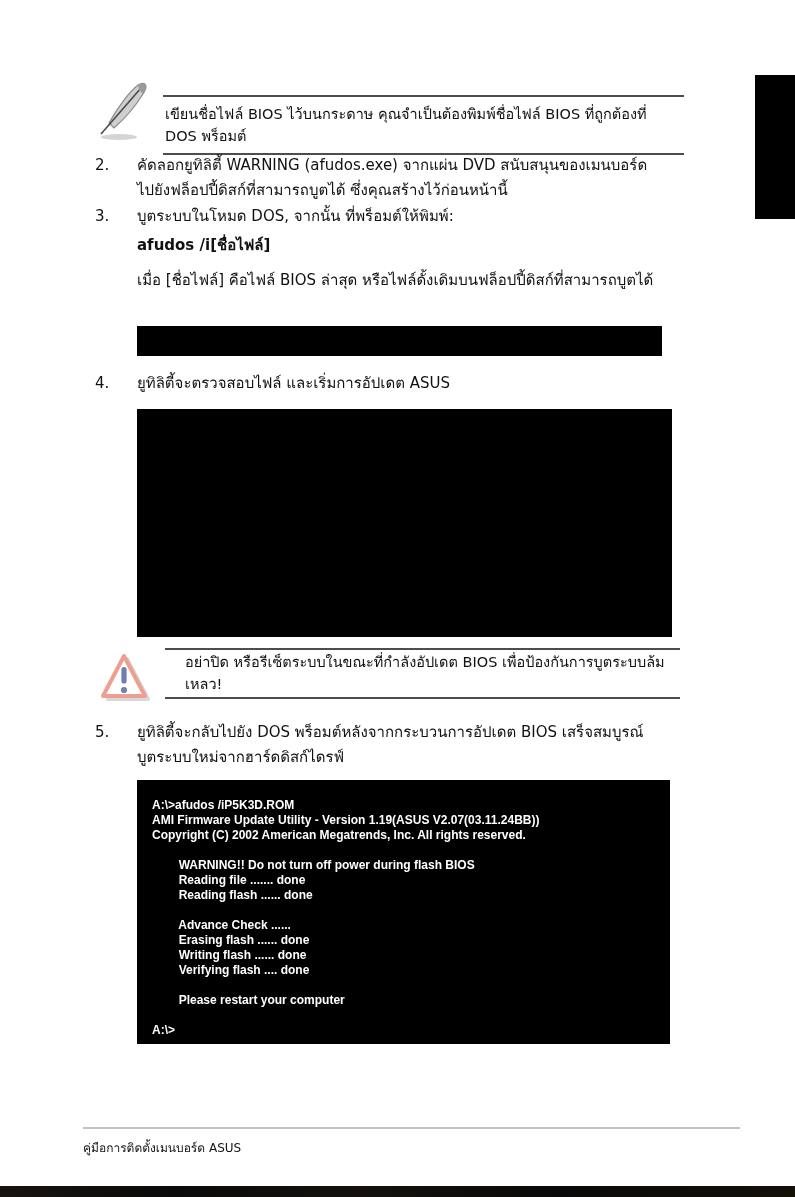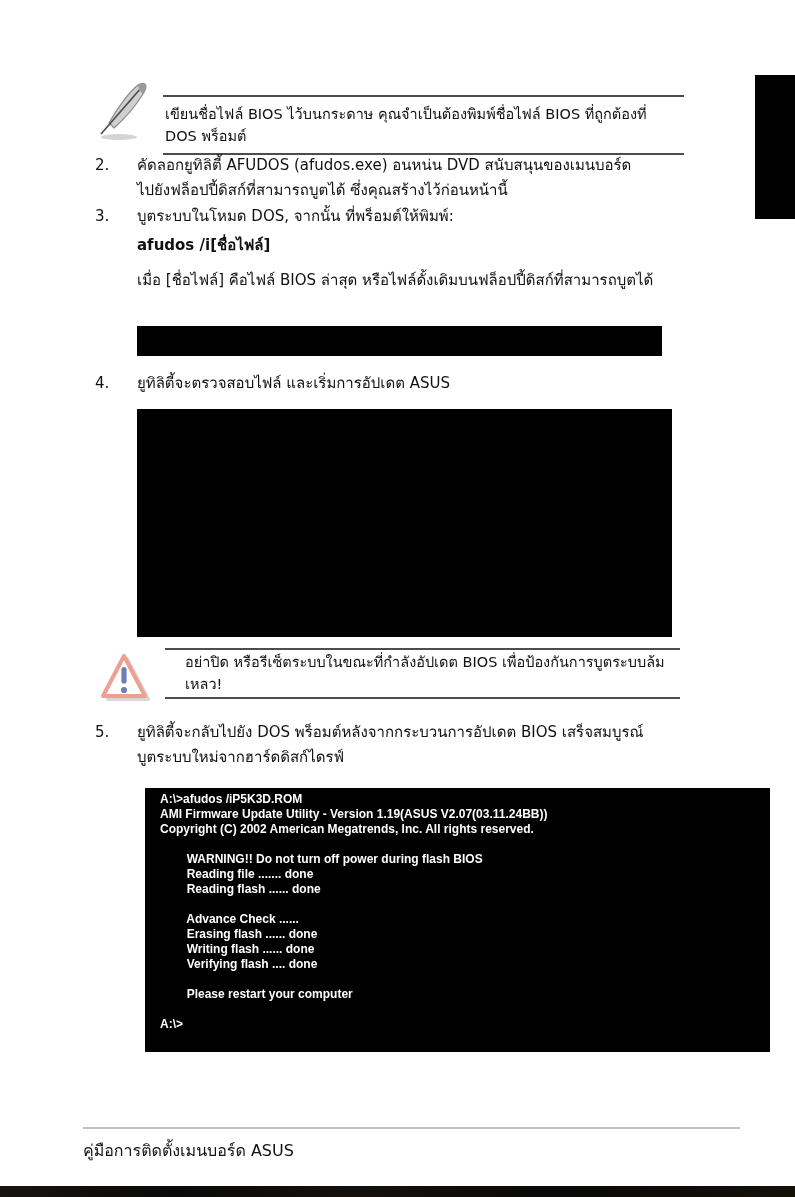--- a/index.html
+++ b/index.html
@@ -28,28 +28,28 @@
   
   .warn-icon{position:absolute;left:97px;top:650px;width:54px;height:60px;}
   .warn-box{
     position:absolute;left:165px;top:648px;width:515px;height:47px;
     border-top:2px solid #4d4d4d;border-bottom:2px solid #4d4d4d;
     display:flex;align-items:center;
   }
   .warn-box .txt{font-size:14.5px;line-height:1.5;padding:2px 4px;margin-left:16px;}
   
   .terminal{
-    position:absolute;left:137px;top:780px;width:625px;height:264px;background:#000;
-    color:#fff;margin:8px;box-sizing:border-box;padding:4px 6px 0 15px;
+    position:absolute;left:137px;top:780px;width:533px;height:264px;background:#000;
+    color:#fff;margin:0;box-sizing:border-box;padding:18px 6px 0 15px;
     font-family:"Liberation Sans","DejaVu Sans",sans-serif;font-weight:bold;
     font-size:12px;line-height:15px;white-space:pre;overflow:hidden;
   }
   
   .footer-rule{position:absolute;left:83px;top:1127px;width:657px;height:2px;background:#c2c2c2;}
-  .footer-text{position:absolute;left:83px;top:1138px;font-size:16px;text-align:right;}
+  .footer-text{position:absolute;left:83px;top:1138px;font-size:12px;text-align:right;}
   
   .bottom-band{
     position:absolute;left:0;top:1186px;width:795px;height:11px;
     background:linear-gradient(90deg,#171310 0%,#0a0a0a 22%,#14110d 45%,#090909 70%,#131008 100%);
   }
 </style>
 </head>
 <body>
 
 <div class="page">
@@ -63,21 +63,21 @@
       <path d="M49 8 L 9 54" stroke="#4a4a4a" stroke-width="1.6" fill="none"></path>
       <path d="M46 5 C 53 1, 57 5, 51 14 L 47 10 Z" fill="#9a9a9a"></path>
     </svg>
   </div>
   <div class="note-box">
     <div class="txt">เขียนชื่อไฟล์ BIOS ไว้บนกระดาษ คุณจำเป็นต้องพิมพ์ชื่อไฟล์ BIOS ที่ถูกต้องที่ DOS พร็อมต์</div>
   </div>
 
   <div class="step-num" style="top:153px">2.</div>
   <div class="step-text" style="top:153px">
-    <div>คัดลอกยูทิลิตี้ AFUDOS (afudos.exe) อนหน่น DVD สนับสนุนของเมนบอร์ด</div>
+    <div>คัดลอกยูทิลิตี้ WARNING (afudos.exe) จากแผ่น DVD สนับสนุนของเมนบอร์ด</div>
     <div>ไปยังฟล็อปปี้ดิสก์ที่สามารถบูตได้ ซึ่งคุณสร้างไว้ก่อนหน้านี้</div>
   </div>
 
   <div class="step-num" style="top:204px">3.</div>
   <div class="step-text" style="top:204px">
     <div>บูตระบบในโหมด DOS, จากนั้น ที่พร็อมต์ให้พิมพ์:</div>
   </div>
   <div class="cmd-line">afudos /i[ชื่อไฟล์]</div>
   <div class="after-cmd">เมื่อ [ชื่อไฟล์] คือไฟล์ BIOS ล่าสุด หรือไฟล์ดั้งเดิมบนฟล็อปปี้ดิสก์ที่สามารถบูตได้</div>
 

